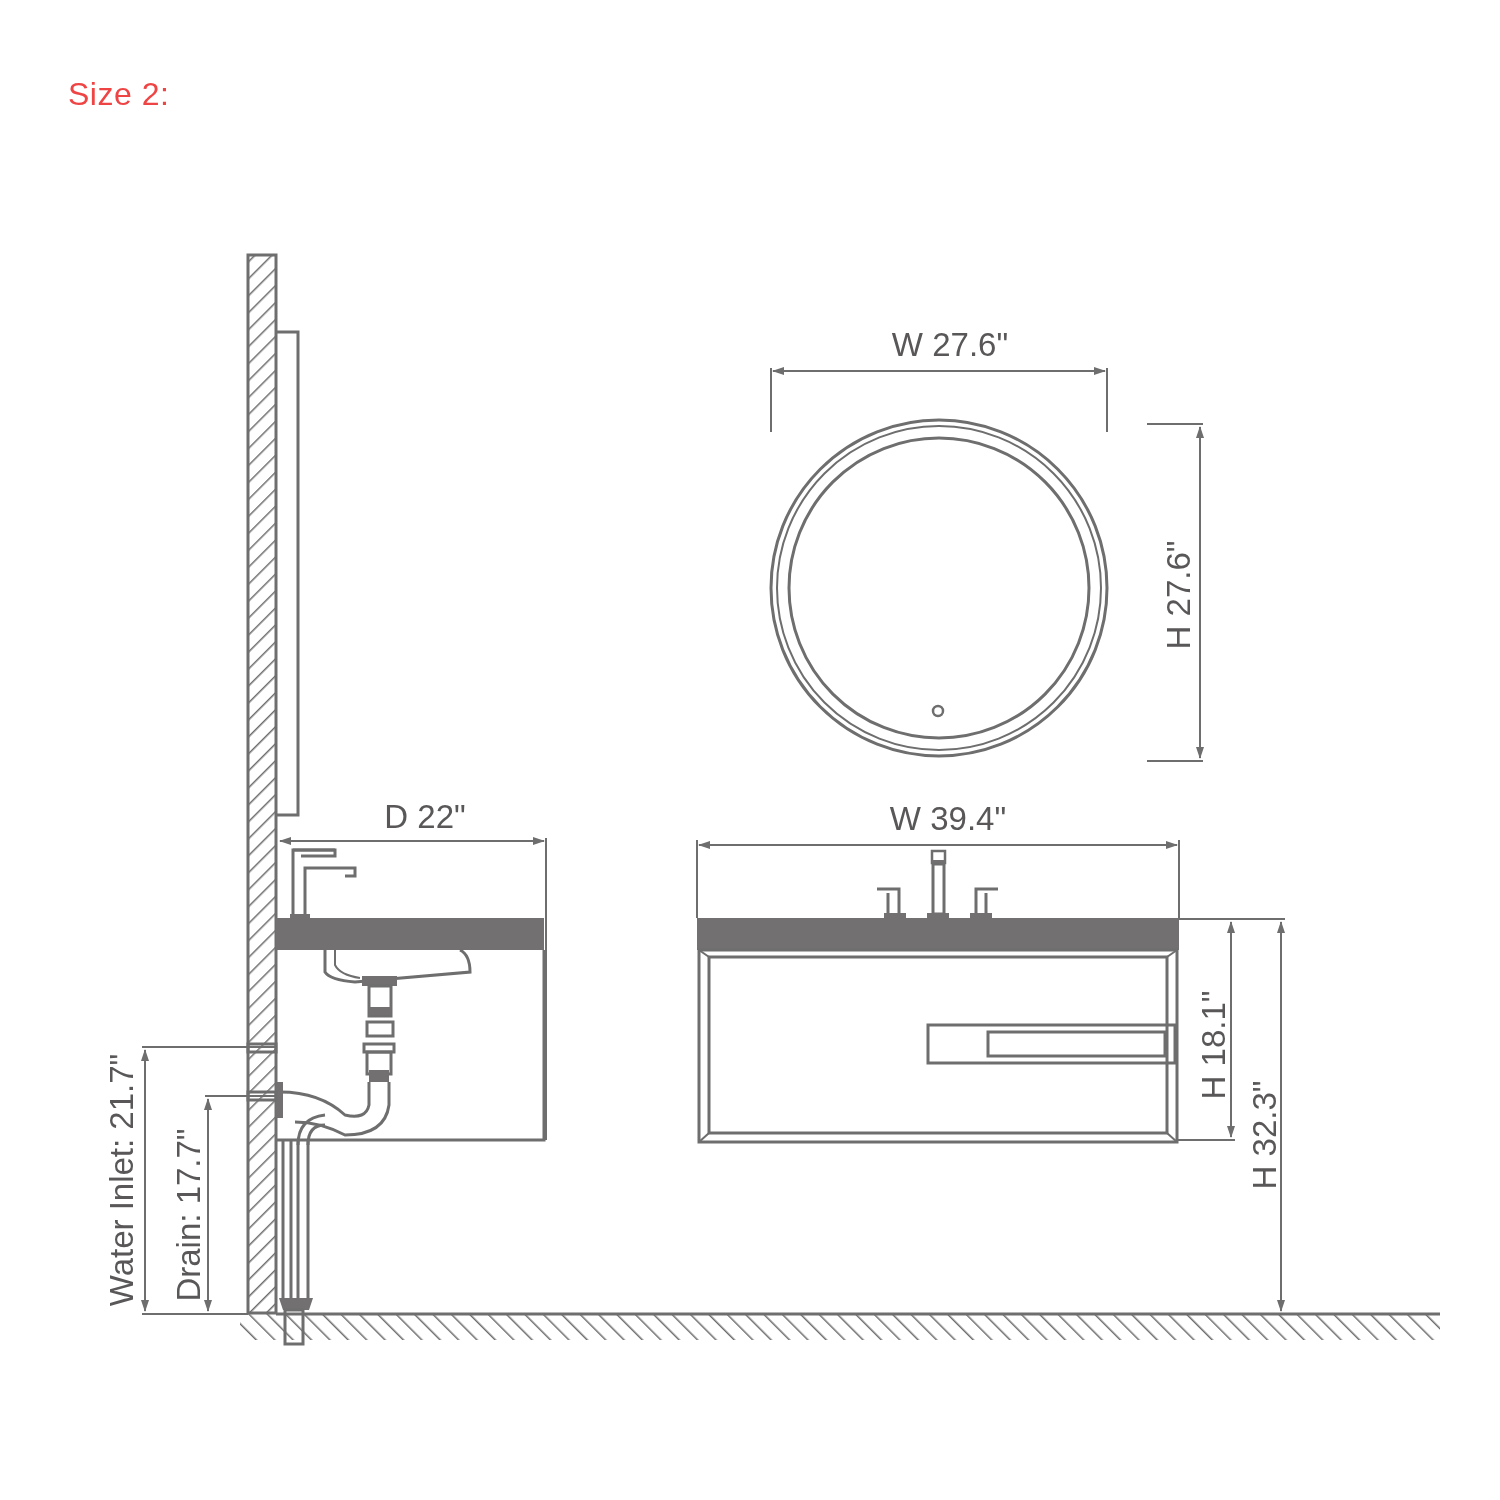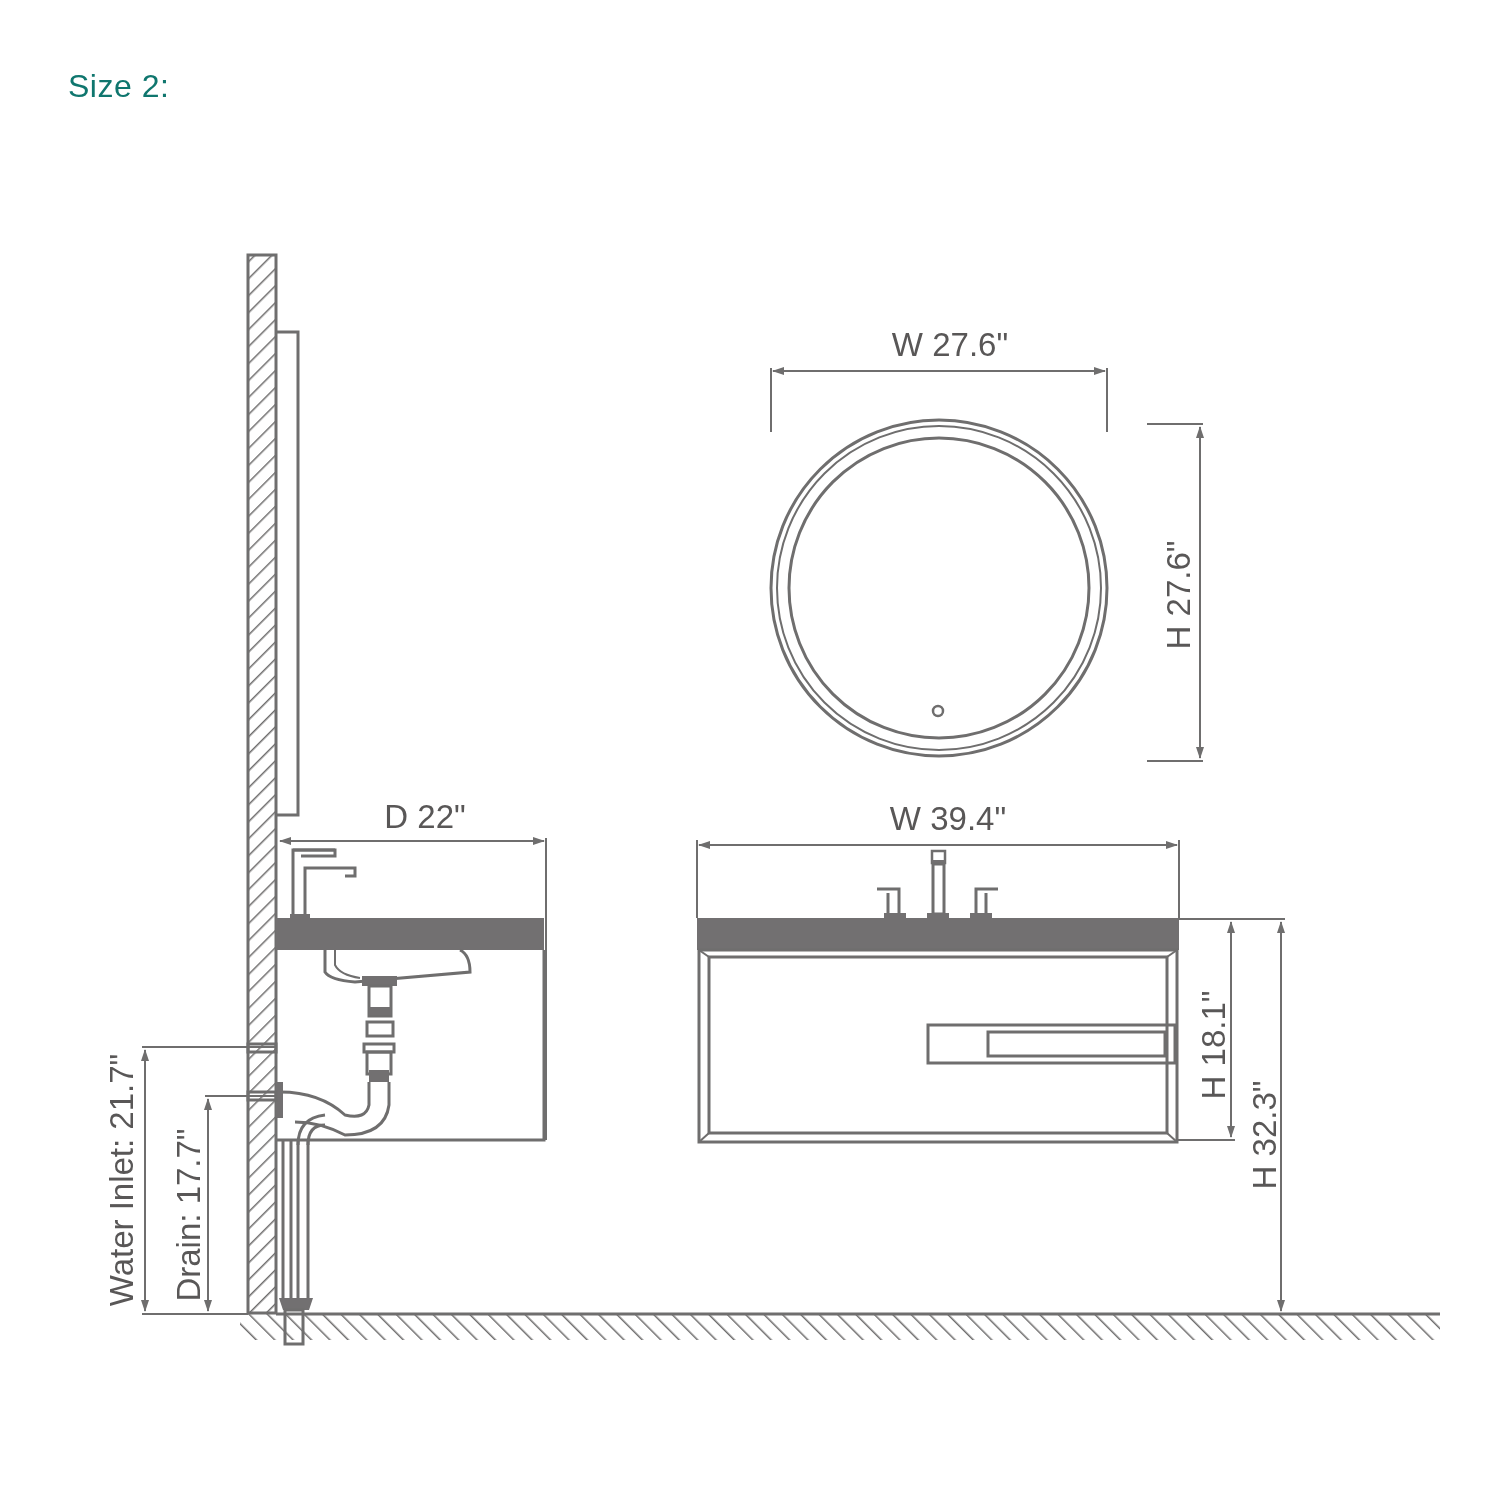--- a/index.html
+++ b/index.html
@@ -1,18 +1,18 @@
 <!DOCTYPE html>
 <html><head>
 <meta charset="utf-8">
 <style>
   html, body { margin:0; padding:0; background:#ffffff; }
   body { width:1500px; height:1500px; position:relative; overflow:hidden;
          font-family: "Liberation Sans", "DejaVu Sans", sans-serif; }
-  #title { position:absolute; left:68px; top:68px; font-size:32px; color:#0f766e; letter-spacing:0.5px;text-align:right; }
+  #title { position:absolute; left:68px; top:76px; font-size:32px; color:#ef4444; letter-spacing:0.5px;text-align:right; }
   svg { position:absolute; left:0; top:0; }
   .dim { font-family: "Liberation Sans", "DejaVu Sans", sans-serif; font-size:33px; fill:#595757; }
   .ln { stroke:#6f6e6e; stroke-width:3; fill:none; }
   .thin { stroke:#6f6e6e; stroke-width:2; fill:none; }
   .solid { fill:#727071; stroke:none; }
 </style>
 </head>
 <body>
 
 <div id="title">Size 2:</div>

